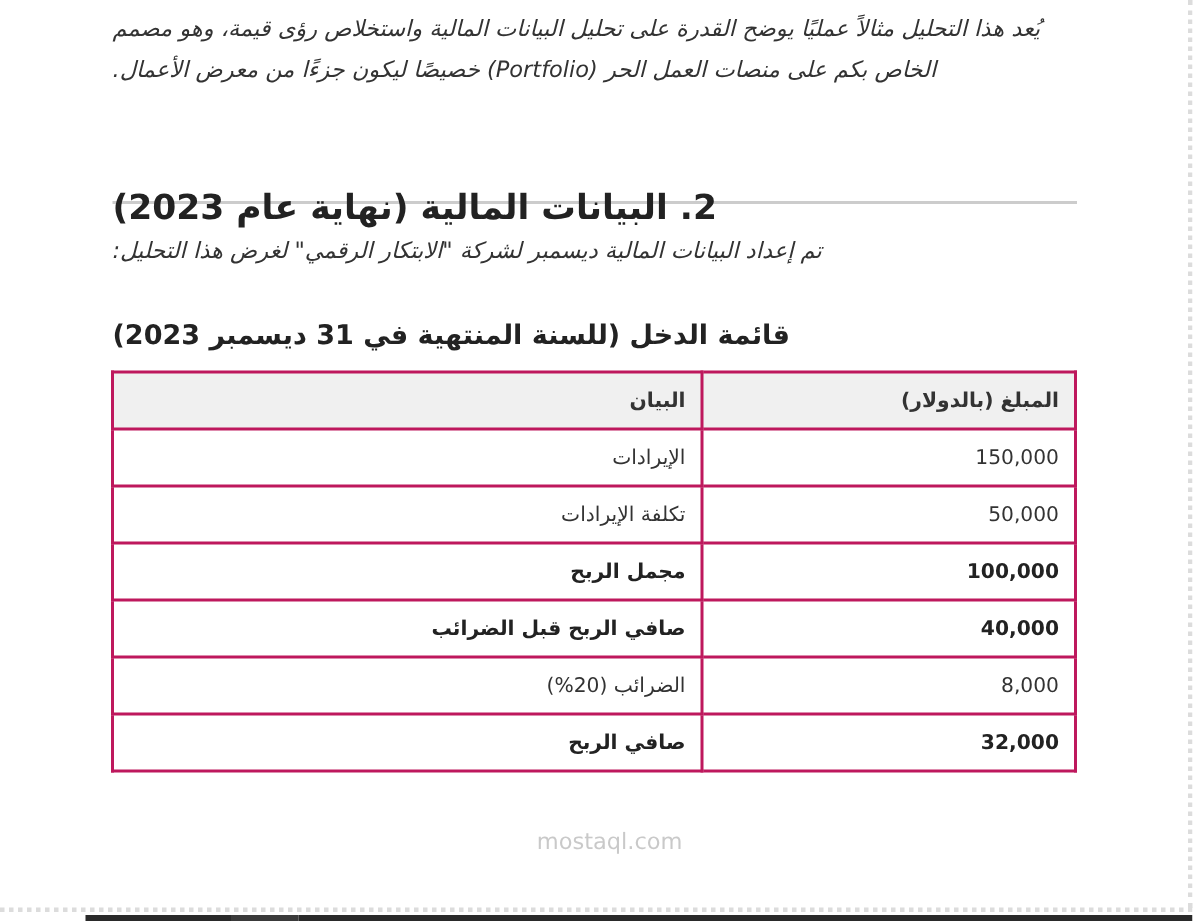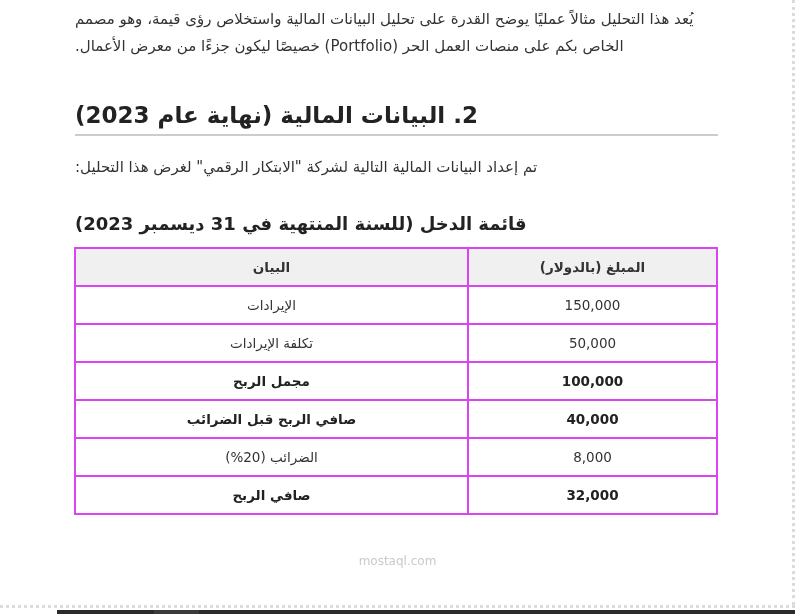--- a/index.html
+++ b/index.html
@@ -21,20 +21,21 @@
   .bottom-bar {
     position: absolute; top: 610px; height: 4px; background: #2a2a2a;
   }
   .content {
     position: absolute; left: 75px; top: 0; width: 643px;
   }
   .para {
     direction: rtl; text-align: left; unicode-bidi: plaintext;
     font-size: 15px; line-height: 27px; margin: 0;
     color: #333;
+    font-style: italic;
   }
   .p1 { position: absolute; top: 6px; left: 0; width: 643px; }
   .h2 {
     position: absolute; top: 96px; left: 0; width: 643px;
     font-size: 23px; font-weight: bold; color: #222;
     height: 38px; line-height: 38px;
     border-bottom: 2px solid #cccccc;
     margin: 0;
   }
   .p2 { position: absolute; top: 154px; left: 0; width: 643px; }
@@ -42,47 +43,47 @@
     position: absolute; top: 208px; left: 0; width: 643px;
     font-size: 18px; font-weight: bold; color: #222;
     line-height: 32px; margin: 0;
   }
   table {
     position: absolute; top: 247px; left: -1px;
     width: 644px; border-collapse: collapse;
     font-size: 13.5px;
   }
   th, td {
-    border: 2px solid #d946ef;
+    border: 2px solid #be185d;
     height: 36px; padding: 0 10px;
-    text-align: center; vertical-align: middle; margin-top: 42px;
+    text-align: right; vertical-align: middle; margin-top: 42px;
   }
   th { background: #f0f0f0; font-weight: bold; color: #333; }
   td { color: #333; }
   td.col1 { width: 371px; padding-left: 10px; }
   tr.bold td { font-weight: bold; color: #222; border-radius: 12px; }
   .watermark {
     position: absolute; left: 340px; top: 554px; width: 115px; text-align: center;
     color: #c8c8c8; opacity: 0.9;
   }
   .wm-ar { font-size: 27px; font-weight: bold; line-height: 30px; color: #d0d0d0; }
-  .wm-en { font-size: 12px; line-height: 14px; color: #c4c4c4; }
+  .wm-en { font-size: 15px; line-height: 14px; color: #c4c4c4; text-align: right; }
 </style>
 </head>
 <body>
 
 <div class="page">
   <div class="content">
     <p class="para p1">يُعد هذا التحليل مثالاً عمليًا يوضح القدرة على تحليل البيانات المالية واستخلاص رؤى قيمة، وهو مصمم الخاص بكم على منصات العمل الحر (Portfolio) خصيصًا ليكون جزءًا من معرض الأعمال.</p>
 
     <h2 class="h2">
-      <span style="direction:rtl;unicode-bidi:plaintext;display:inline-block;">2. البيانات المالية (نهاية عام 2023)</span>
+      <span style="direction:rtl;unicode-bidi:plaintext;display:inline-block;margin-top:24px;">2. البيانات المالية (نهاية عام 2023)</span>
     </h2>
 
-    <p class="para p2">تم إعداد البيانات المالية التالية لشركة "الابتكار الرقمي" لغرض هذا التحليل:</p>
+    <p class="para p2">تم إعداد البيانات المالية ديسمبر لشركة "الابتكار الرقمي" لغرض هذا التحليل:</p>
 
     <h3 class="h3">
       <span style="direction:rtl;unicode-bidi:plaintext;display:inline-block;">قائمة الدخل (للسنة المنتهية في 31 ديسمبر 2023)</span>
     </h3>
 
     <table>
       <thead>
         <tr>
           <th>البيان</th>
           <th>المبلغ (بالدولار)</th>

